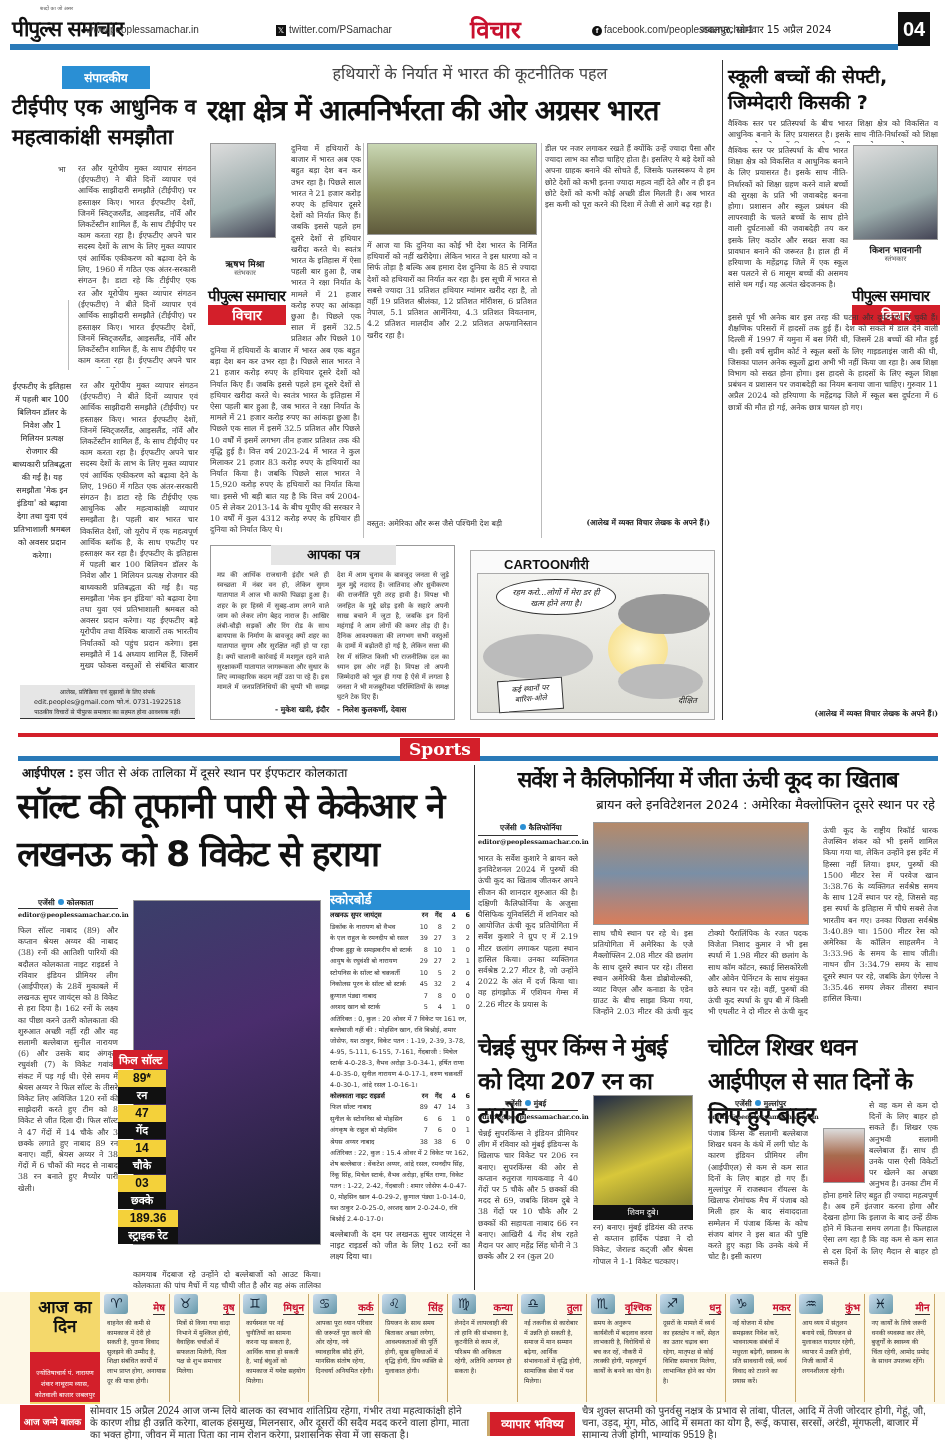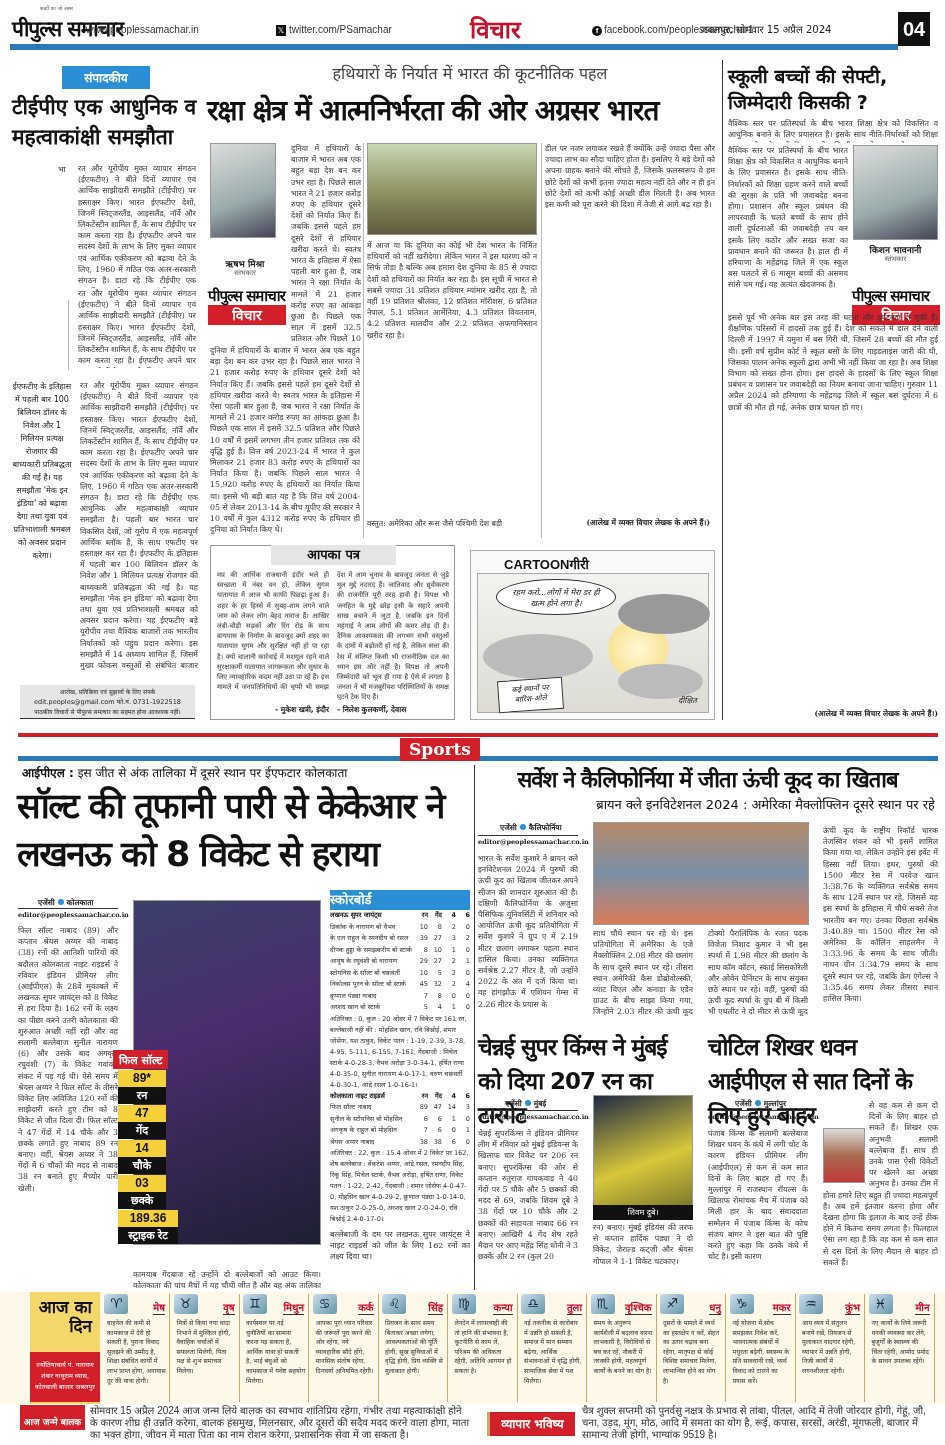--- a/index.html
+++ b/index.html
@@ -44,22 +44,22 @@
 .score-row .n{flex:1;white-space:nowrap;overflow:hidden}
 .score-row .c{width:14px;text-align:right}
 .score-row.h{font-weight:bold;color:#111}
 .score-note{font-size:6.5px;line-height:11px;color:#333}
 .statbox{position:absolute;left:118px;width:48px;text-align:center;font-weight:bold;font-family:"Liberation Sans",sans-serif}
 .stat-v{background:#f4d13a;color:#111;font-size:12px;height:17px;line-height:17px}
 .stat-l{background:#111;color:#fff;font-size:11px;height:17px;line-height:17px}
 .red-tag{background:#d31f2a;color:#fff;font-weight:bold;font-size:11px;padding:2px 6px}
 .horo-strip{left:0;top:1292px;width:945px;height:112px;background:#fdf8e8}
 .aaj{left:30px;top:1292px;width:70px;height:112px;background:#f4d86b}
-.aaj-t{font-size:17px;font-weight:bold;color:#111;text-align:right;line-height:19px}
-.jyotish{left:30px;top:1352px;width:70px;height:50px;background:#d31f2a;color:#fff;font-size:6.5px;text-align:center;line-height:11px;padding-top:8px}
+.aaj-t{font-size:17px;font-weight:bold;color:#111;text-align:center;line-height:19px}
+.jyotish{left:30px;top:1352px;width:70px;height:50px;background:#d31f2a;color:#fff;font-size:6.5px;text-align:center;line-height:11px;padding-top:16px}
 .horo{position:absolute;top:1294px;width:66px;height:108px;border-right:1px solid #c9a86a}
 .horo-icon{width:24px;height:20px;background:linear-gradient(135deg,#cde,#69a);border-radius:3px;color:#123;font-size:13px;text-align:center;line-height:20px}
 .horo-name{position:absolute;right:4px;top:6px;font-size:10px;font-weight:bold;color:#c8102e;border-bottom:1px solid #333}
 .horo-text{position:absolute;top:24px;left:3px;right:3px;font-size:6.3px;line-height:9.6px;color:#333;font-family:"DejaVu Serif",serif}
 .bottom-tag{background:#d31f2a;color:#fff;font-weight:bold;text-align:center}
 .bottom-text{font-family:Liberation Sans, sans-serif;font-size:10px;line-height:12px;color:#333}
 .vline{position:absolute;width:1px;background:#bbb}
 </style>
 </head>
 <body>

